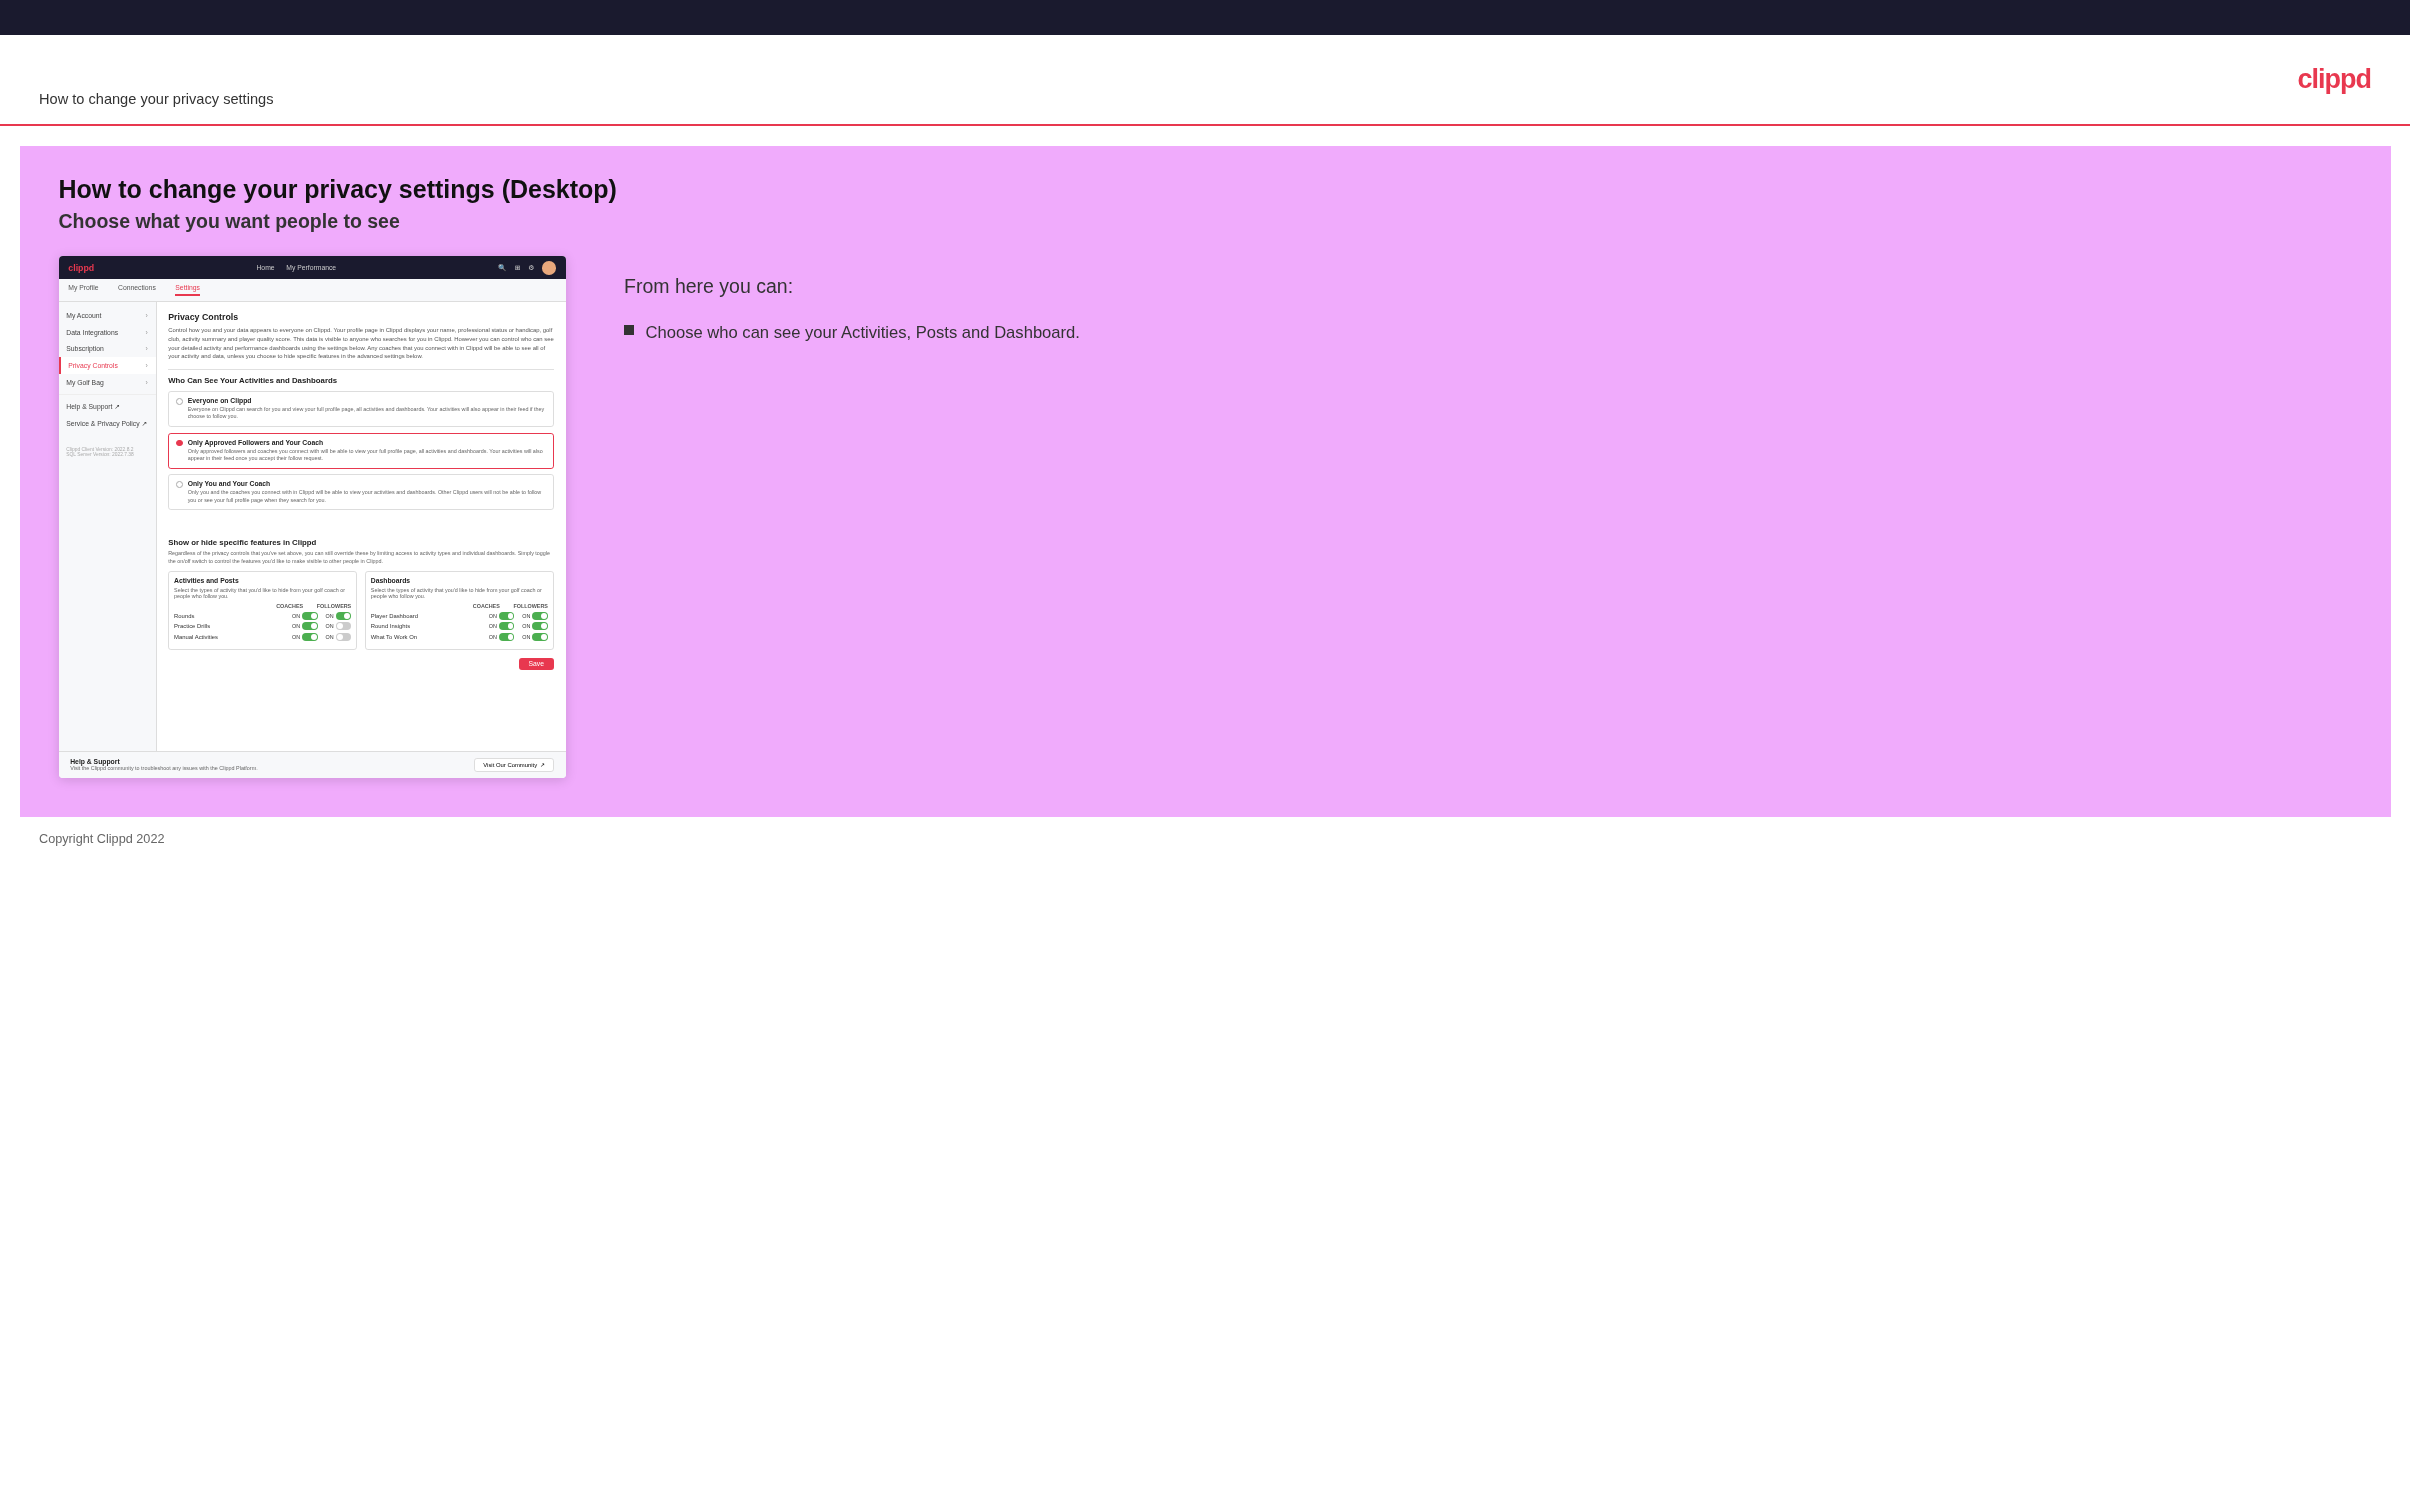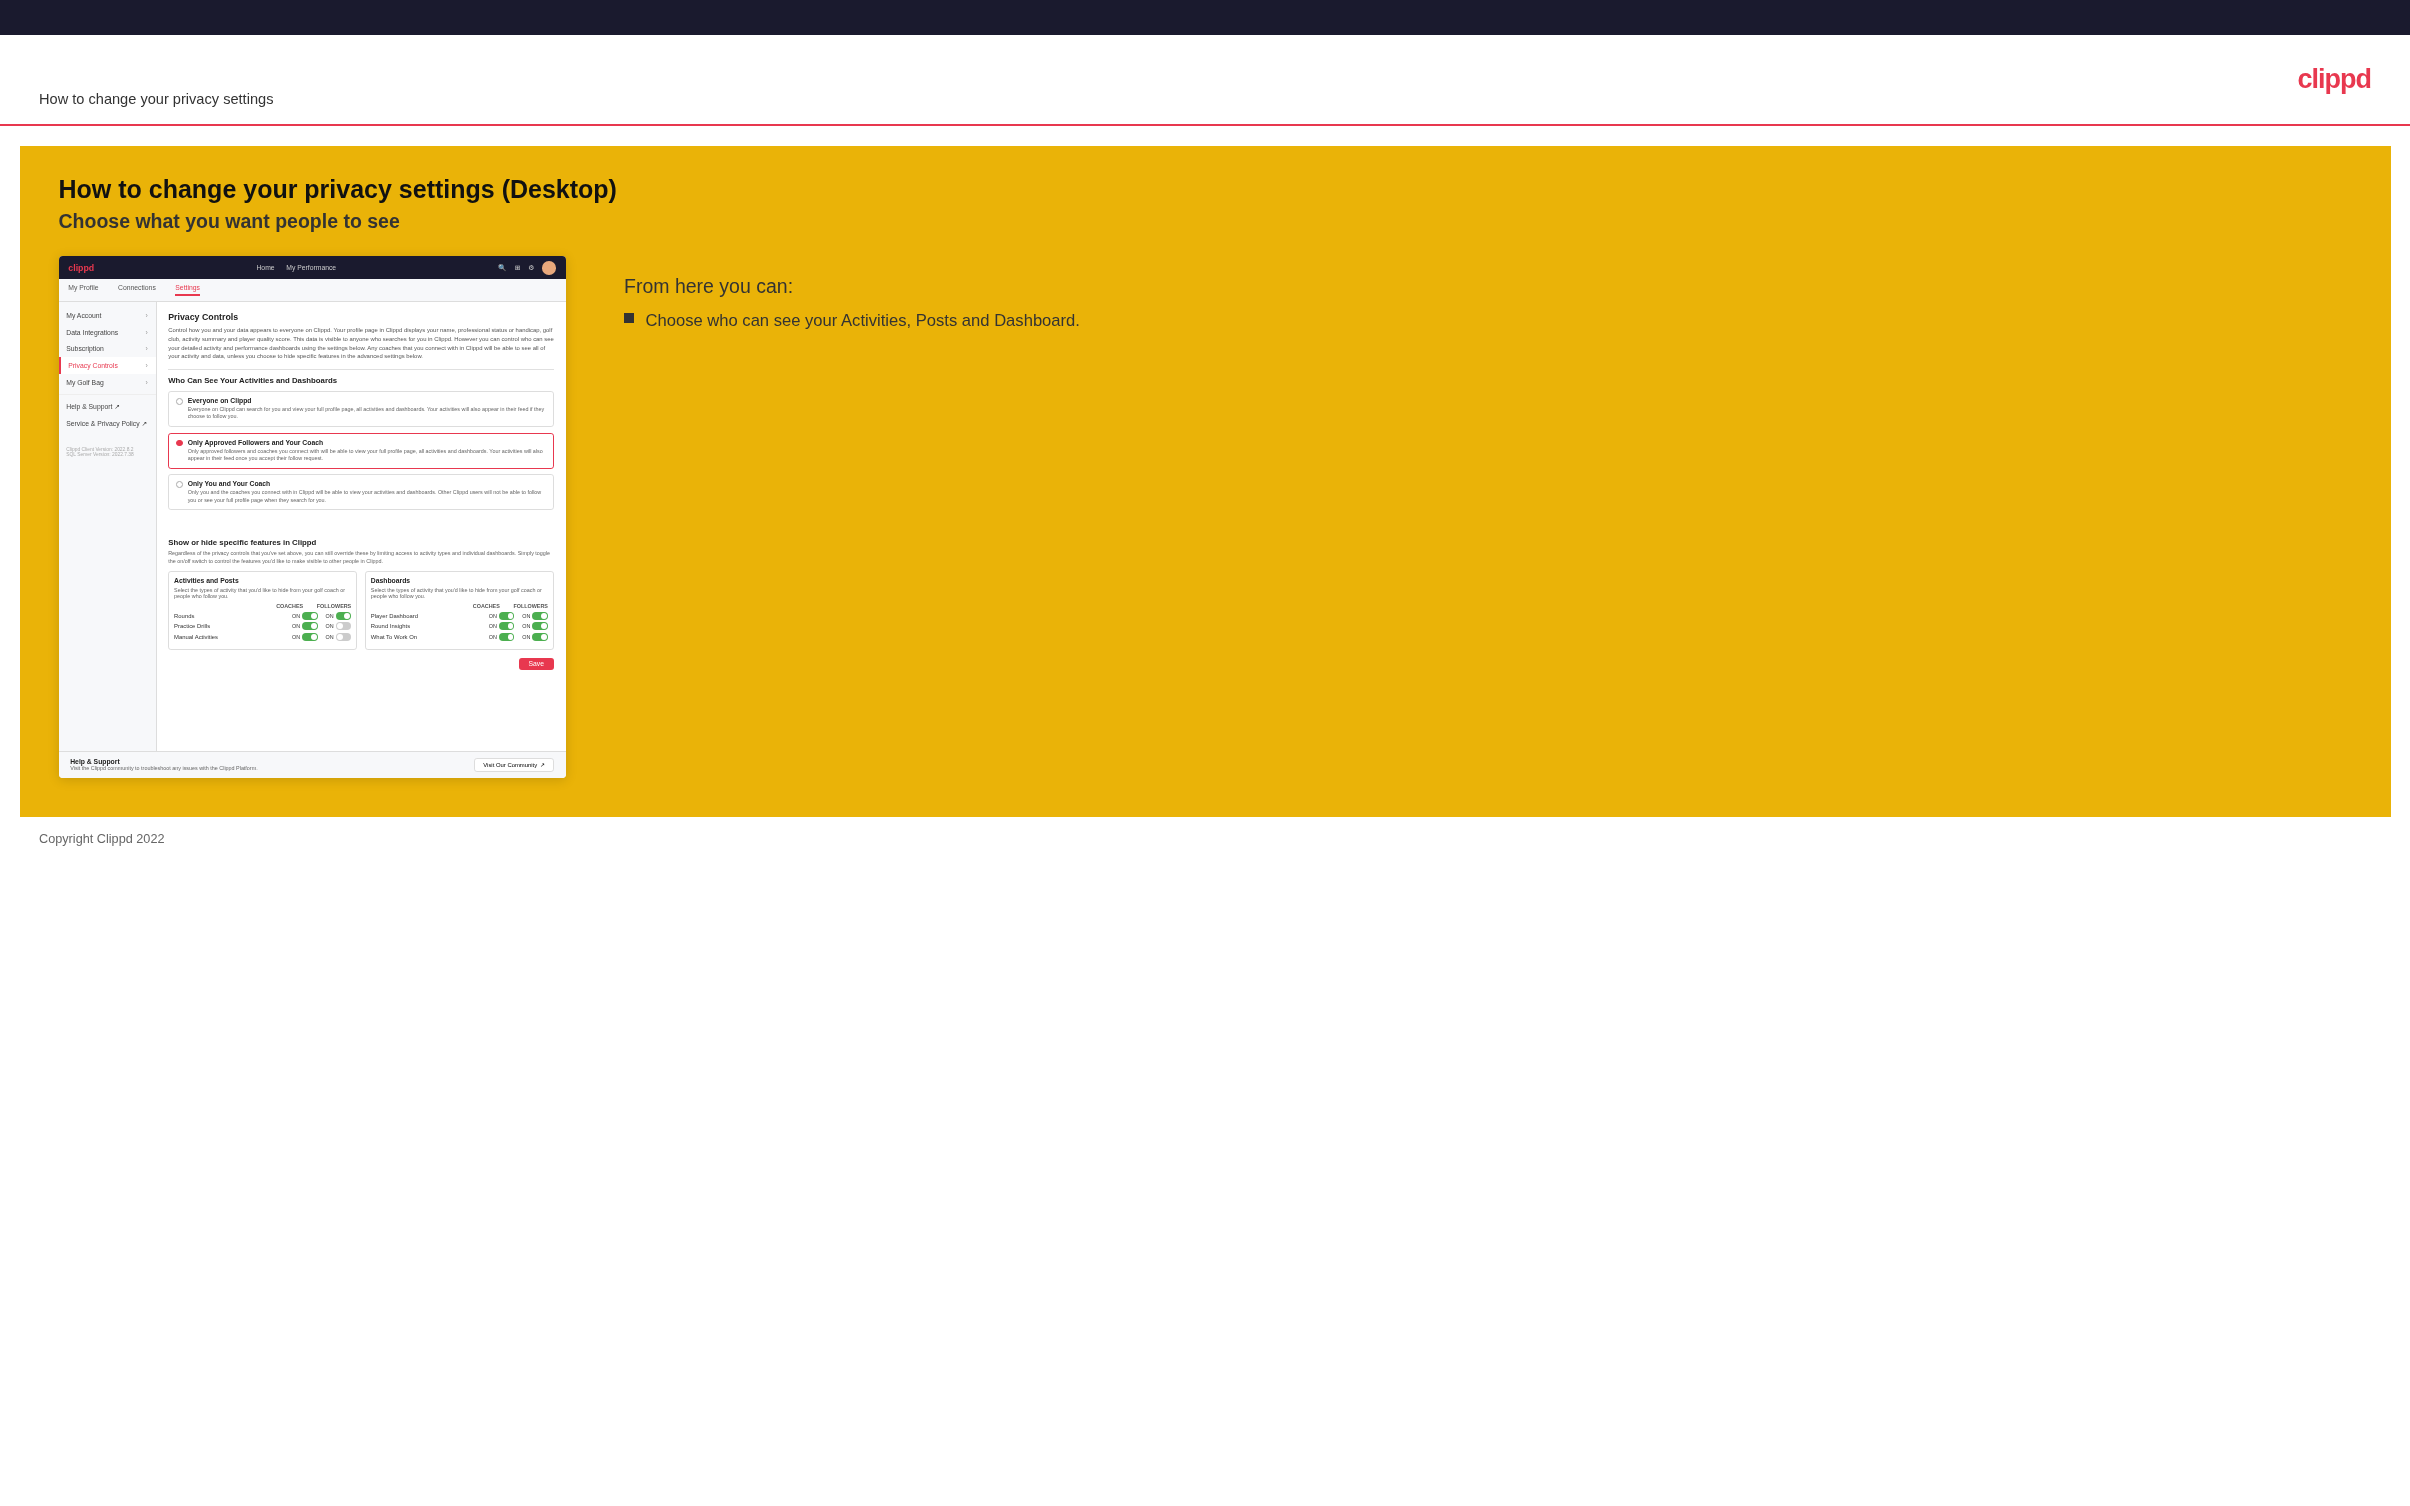--- a/index.html
+++ b/index.html
@@ -32,21 +32,21 @@
     }
     .logo {
       font-size: 27px;
       font-weight: 700;
       color: #e8384f;
       letter-spacing: -1px;
     }
 
     
     .main-content {
-      background: #eab308;
+      background: #f0abfc;
       margin: 19.5px 19.5px 0 19.5px;
       padding: 29px 39px 39px 39px;
       min-height: 663px;
     }
 
     .page-heading {
       font-size: 25px;
       font-weight: 700;
       color: #111;
       margin-bottom: 5.9px;
@@ -391,21 +391,21 @@
 
     
     .right-panel {
       flex: 1;
       padding: 19.5px 0 0 19.5px;
     }
 
     .from-here-title {
       font-size: 19.5px;
       color: #333;
-      margin-bottom: 11px;
+      margin-bottom: 23px;
     }
 
     .bullet-list {
       list-style: none;
       display: flex;
       flex-direction: column;
       gap: 27px;
     }
     .bullet-item {
       display: flex;

